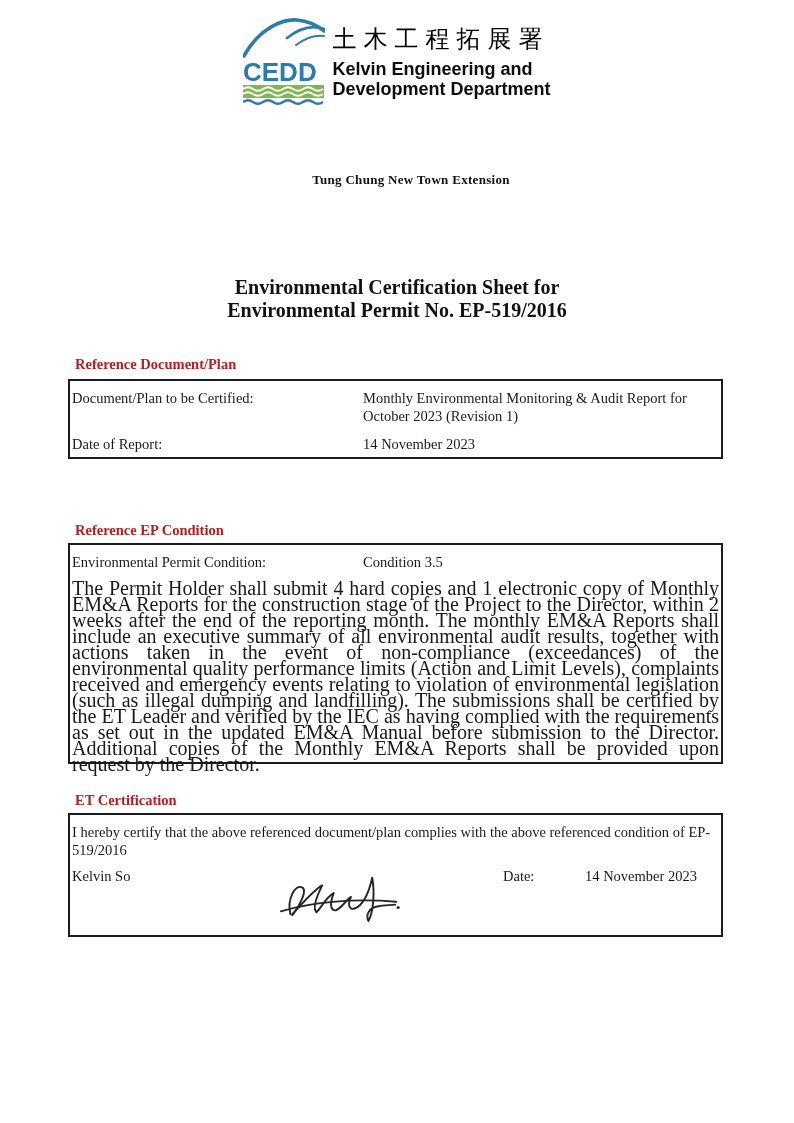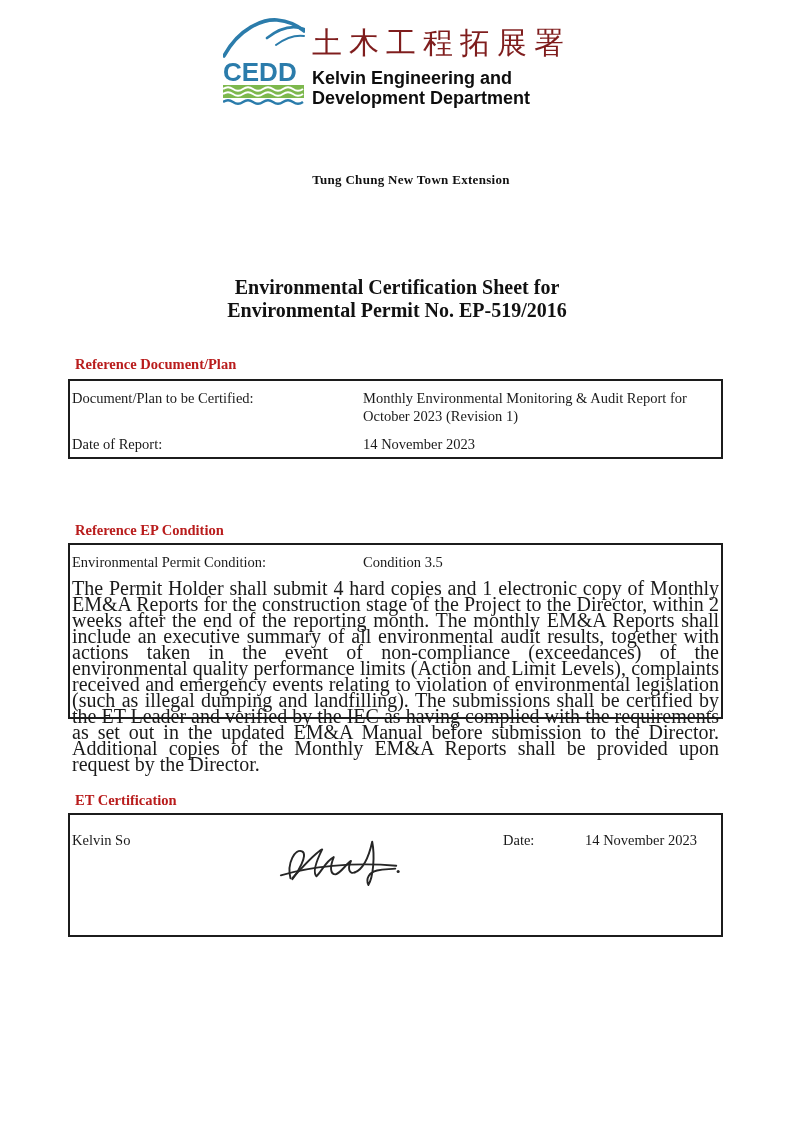--- a/index.html
+++ b/index.html
@@ -16,22 +16,22 @@
 
   
   .logo-block {
     position:absolute; top:14px; left:0; right:0;
     display:flex; justify-content:center; align-items:flex-start; gap:7px;
   }
   .logo-mark svg { display:block; }
   .logo-text { padding-top:9px; }
   .logo-chinese {
     font-family:"DejaVu Sans","Liberation Sans",sans-serif;
-    font-size:30px; letter-spacing:7px; font-weight:500;
-    color:#7f1d1d; white-space:nowrap; margin-bottom:5px;
+    font-size:24px; letter-spacing:7px; font-weight:500;
+    color:#000000; white-space:nowrap; margin-bottom:5px;
   }
   .logo-en {
     font-family:"Liberation Sans","DejaVu Sans",sans-serif;
     font-weight:bold; font-size:18px; line-height:19.5px; color:#0d0d0d;
     white-space:nowrap;
   }
 
   
   .project-title {
     position:absolute; top:172px; left:0; width:100%;
@@ -54,21 +54,21 @@
   .h-refep  { top:522px; }
   .h-etcert { top:792px; }
 
   .box {
     position:absolute; left:68px; width:655px;
     border:2px solid #1c1c1c; background:#fff;
     padding:8px 2px;
     font-size:14.5px; line-height:18px;
   }
   .box-refdoc { top:379px; height:80px; }
-  .box-refep  { top:543px; height:176px; }
+  .box-refep  { top:543px; height:221px; }
   .box-etcert { top:813px; height:124px; }
 
   .kv { display:flex; }
   .kv .k { width:291px; flex:none; }
   .kv .v { width:352px; }
   .kv + .kv { margin-top:10px; }
 
   .cond-text {
     margin-top:9px;
     text-align:justify;
@@ -132,20 +132,21 @@
   <div class="box box-refep">
     <div class="kv">
       <div class="k">Environmental Permit Condition:</div>
       <div class="v">Condition 3.5</div>
     </div>
     <div class="cond-text">The Permit Holder shall submit 4 hard copies and 1 electronic copy of Monthly EM&amp;A Reports for the construction stage of the Project to the Director, within 2 weeks after the end of the reporting month.  The monthly EM&amp;A Reports shall include an executive summary of all environmental audit results, together with actions taken in the event of non-compliance (exceedances) of the environmental quality performance limits (Action and Limit Levels), complaints received and emergency events relating to violation of environmental legislation (such as illegal dumping and landfilling).  The submissions shall be certified by the ET Leader and verified by the IEC as having complied with the requirements as set out in the updated EM&amp;A Manual before submission to the Director.  Additional copies of the Monthly EM&amp;A Reports shall be provided upon request by the Director.</div>
   </div>
 
   <div class="section-heading h-etcert">ET Certification</div>
   <div class="box box-etcert">
+    <div class="statement">I hereby certify that the above referenced document/plan complies with the above referenced condition of EP-519/2016</div>
     <div class="sign-row">
       <div class="sign-name">Kelvin So</div>
       <span class="date-label">Date:</span>
       <span class="date-value">14 November 2023</span>
       <span class="signature">
         <svg width="125" height="56" viewBox="0 0 130 56" xmlns="http://www.w3.org/2000/svg">
           <g fill="none" stroke="#262626" stroke-width="2" stroke-linecap="round" stroke-linejoin="round">
             <path d="M4,45 C34,36 78,31 124,35"></path>
             <path d="M14,48 C10,32 19,17 26,20 C33,23 21,43 16,49"></path>
             <path d="M16,48 C28,35 39,22 47,18 C41,30 37,42 41,46 C47,40 51,30 59,26 C55,36 55,44 61,44 C67,42 71,34 77,30 C73,38 75,44 81,42"></path>

